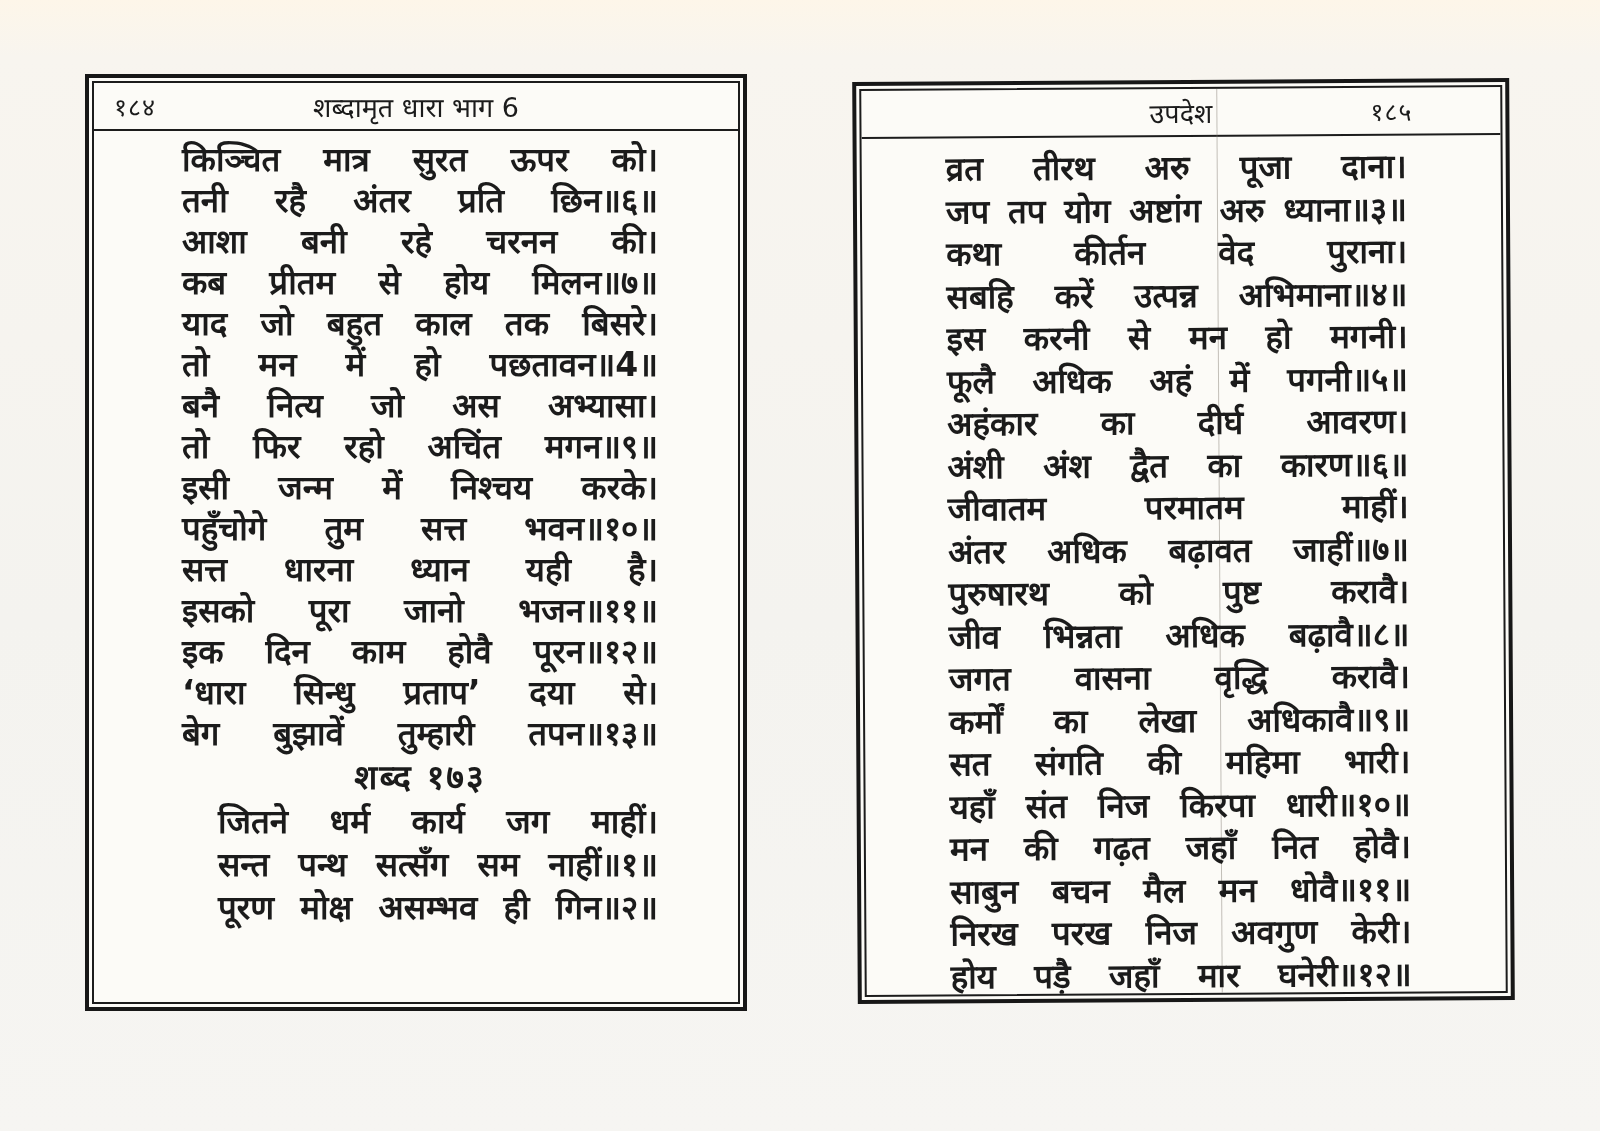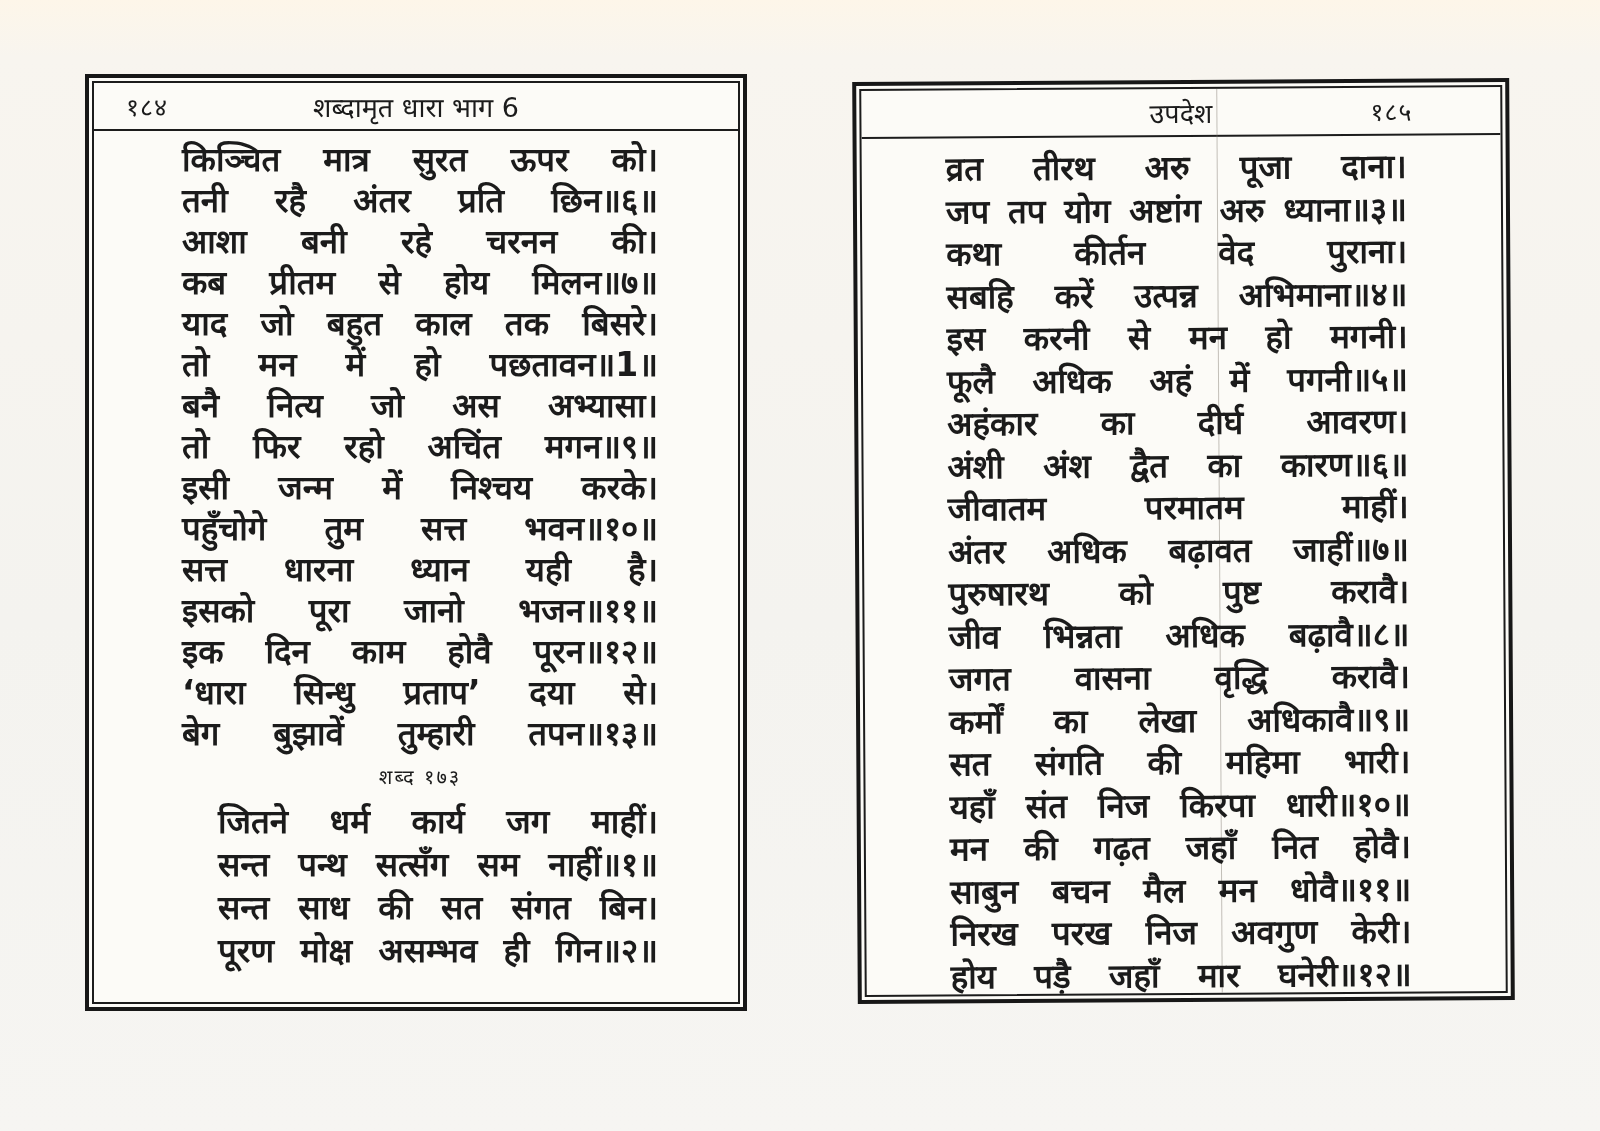--- a/index.html
+++ b/index.html
@@ -51,21 +51,20 @@
     align-items: center;
     padding: 0 20px;
     box-sizing: border-box;
     font-size: 26px;
     font-weight: 500;
   }
   .page-header .hdr-side {
     flex: 0 0 110px;
     font-size: 25px;
     letter-spacing: 1px;
-    margin-left: 12px;
   }
   .page-header .hdr-title {
     flex: 1 1 auto;
     text-align: center;
     font-size: 27px;
   }
   .page-left .hdr-side.right-slot { text-align: right; }
   .page-right .hdr-side.right-slot { text-align: left; }
   .page-body {
     flex: 1 1 auto;
@@ -83,22 +82,22 @@
     font-size: 33px;
     font-weight: 600;
     white-space: nowrap;
   }
   .page-left .verses-top .verse-line { line-height: 41px; }
   .page-left .verses-bottom .verse-line { line-height: 43px; margin-left: 36px; }
   .page-right .verses .verse-line { line-height: 42.5px; }
   .shabda-heading {
     text-align: center;
     text-align-last: center;
-    font-size: 20px;
-    font-weight: 400;
+    font-size: 34px;
+    font-weight: 700;
     line-height: 46px;
     letter-spacing: 2px;
   }
   .crease-line {
     position: absolute;
     left: 355px;
     top: 0;
     bottom: 0;
     width: 1px;
     background: rgba(125, 118, 106, 0.45);
@@ -114,36 +113,35 @@
       <span class="hdr-title">शब्दामृत धारा भाग 6</span>
       <span class="hdr-side right-slot"></span>
     </div>
     <div class="page-body">
       <div class="verses-top">
           <div class="verse-line">किञ्चित मात्र सुरत ऊपर को।</div>
           <div class="verse-line">तनी रहै अंतर प्रति छिन॥६॥</div>
           <div class="verse-line">आशा बनी रहे चरनन की।</div>
           <div class="verse-line">कब प्रीतम से होय मिलन॥७॥</div>
           <div class="verse-line">याद जो बहुत काल तक बिसरे।</div>
-          <div class="verse-line">तो मन में हो पछतावन॥1॥</div>
+          <div class="verse-line">तो मन में हो पछतावन॥4॥</div>
           <div class="verse-line">बनै नित्य जो अस अभ्यासा।</div>
           <div class="verse-line">तो फिर रहो अचिंत मगन॥९॥</div>
           <div class="verse-line">इसी जन्म में निश्चय करके।</div>
           <div class="verse-line">पहुँचोगे तुम सत्त भवन॥१०॥</div>
           <div class="verse-line">सत्त धारना ध्यान यही है।</div>
           <div class="verse-line">इसको पूरा जानो भजन॥११॥</div>
           <div class="verse-line">इक दिन काम होवै पूरन॥१२॥</div>
           <div class="verse-line">‘धारा सिन्धु प्रताप’ दया से।</div>
           <div class="verse-line">बेग बुझावें तुम्हारी तपन॥१३॥</div>
         </div>
       <div class="shabda-heading">शब्द १७३</div>
       <div class="verses-bottom">
           <div class="verse-line">जितने धर्म कार्य जग माहीं।</div>
           <div class="verse-line">सन्त पन्थ सत्सँग सम नाहीं॥१॥</div>
-          <div class="verse-line">सन्त साध की सत संगत बिन।</div>
           <div class="verse-line">पूरण मोक्ष असम्भव ही गिन॥२॥</div>
         </div>
     </div>
   </div>
 </div>
 
 <div class="page page-right">
   <div class="page-inner">
     <div class="crease-line"></div>
     <div class="page-header">

